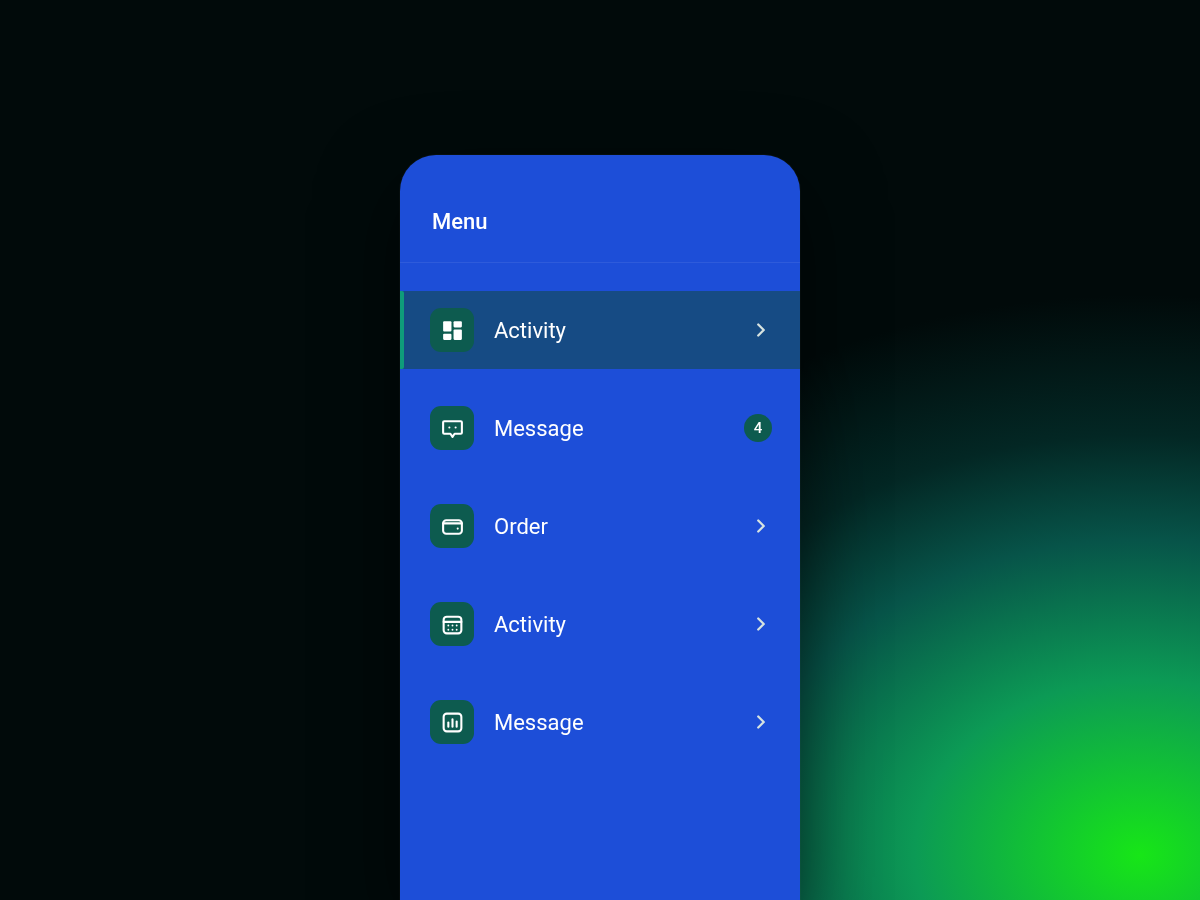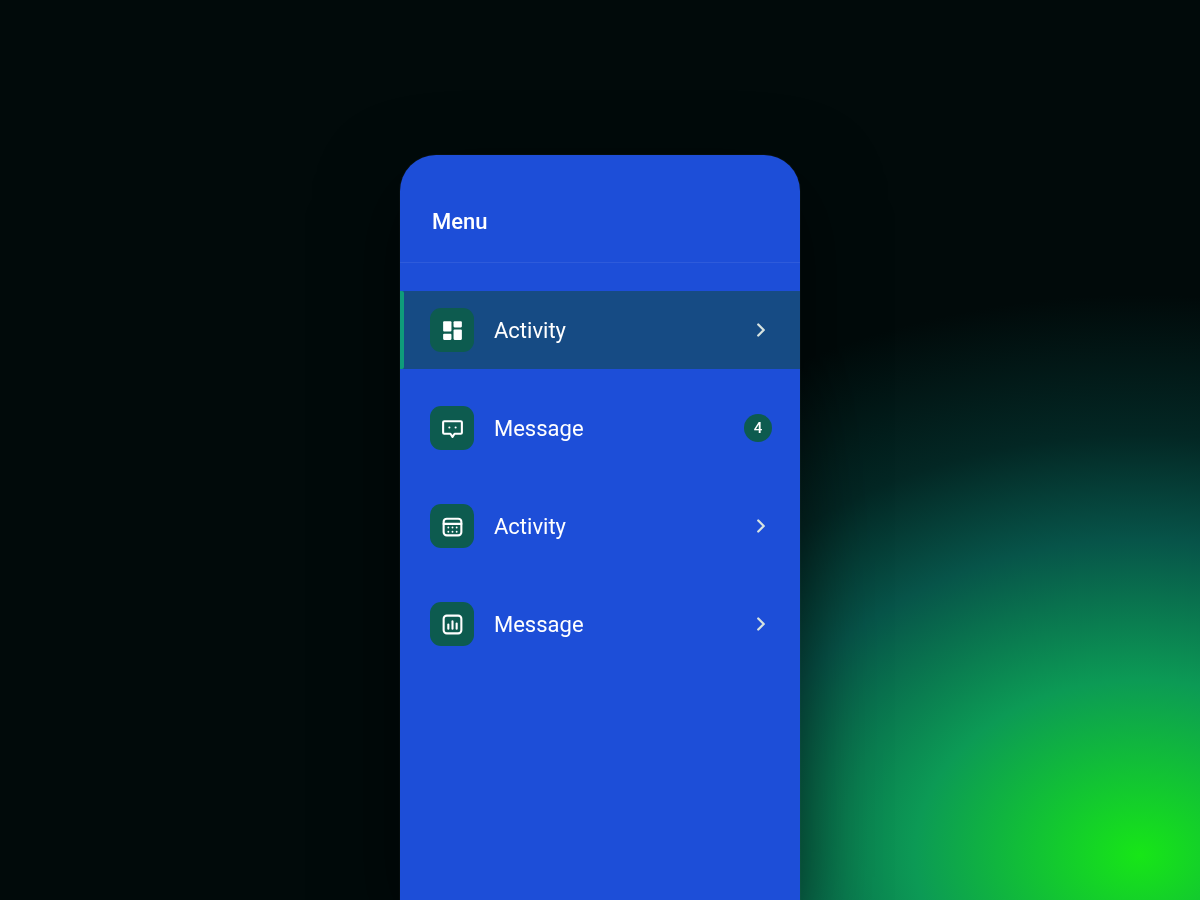--- a/index.html
+++ b/index.html
@@ -151,20 +151,35 @@
         <svg viewBox="0 0 24 24">
           <path d="M4 5 h16 a1 1 0 0 1 1 1 v10 a1 1 0 0 1 -1 1 h-6 l-2 3 l-2 -3 h-6 a1 1 0 0 1 -1 -1 v-10 a1 1 0 0 1 1 -1 z"></path>
           <circle cx="9" cy="11" r="1" fill="#ffffff" stroke="none"></circle>
           <circle cx="15" cy="11" r="1" fill="#ffffff" stroke="none"></circle>
         </svg>
       </div>
       <div class="menu-label">Message</div>
       <div class="badge">4</div>
     </div>
 
+    <div class="menu-item">
+      <div class="icon-box">
+        <svg viewBox="0 0 24 24">
+          <rect x="3" y="6" width="18" height="13" rx="3"></rect>
+          <path d="M3 9 h18"></path>
+          <circle cx="17" cy="14" r="1" fill="#ffffff" stroke="none"></circle>
+        </svg>
+      </div>
+      <div class="menu-label">Order</div>
+      <div class="chevron">
+        <svg viewBox="0 0 24 24">
+            <polyline points="9 6 15 12 9 18"></polyline>
+          </svg>
+      </div>
+    </div>
 
     <div class="menu-item">
       <div class="icon-box">
         <svg viewBox="0 0 24 24">
           <rect x="3.5" y="4.5" width="17" height="16" rx="3"></rect>
           <path d="M3.5 9.5 h17"></path>
           <circle cx="8" cy="13" r="0.9" fill="#ffffff" stroke="none"></circle>
           <circle cx="12" cy="13" r="0.9" fill="#ffffff" stroke="none"></circle>
           <circle cx="16" cy="13" r="0.9" fill="#ffffff" stroke="none"></circle>
           <circle cx="8" cy="17" r="0.9" fill="#ffffff" stroke="none"></circle>

